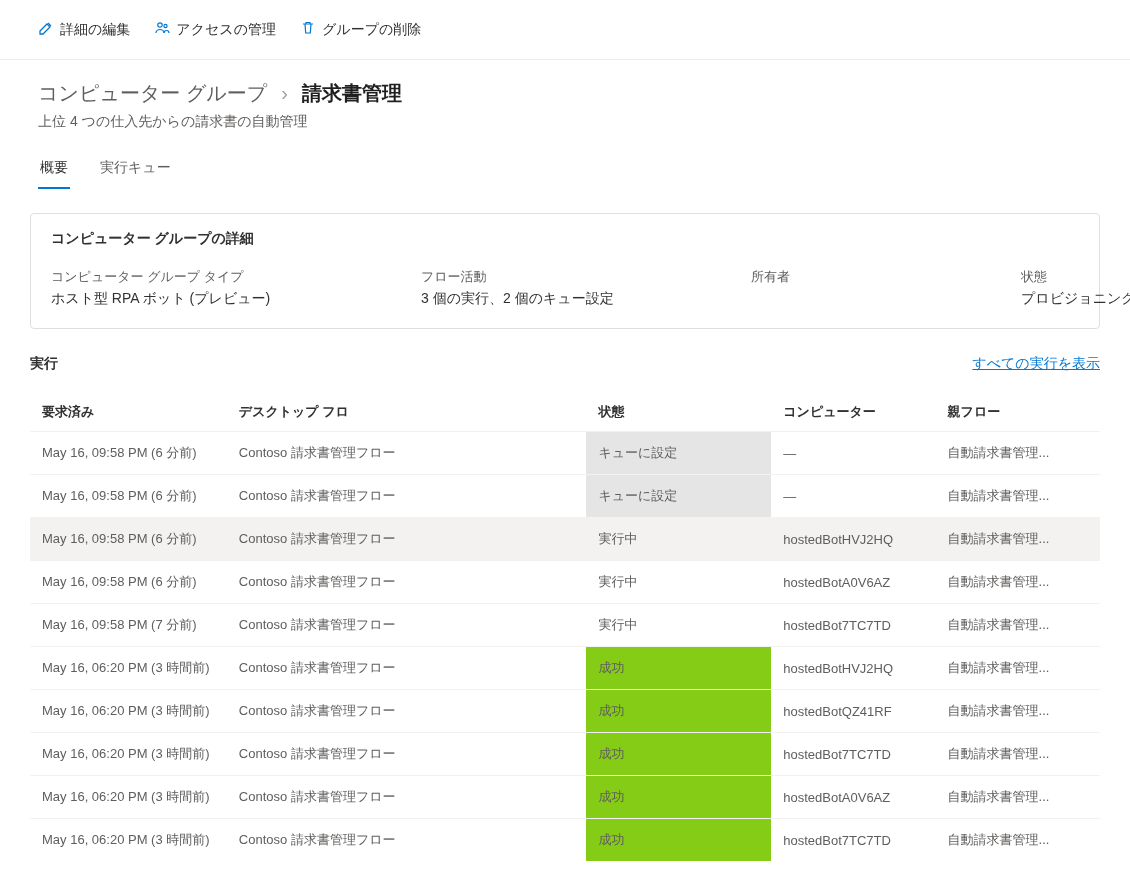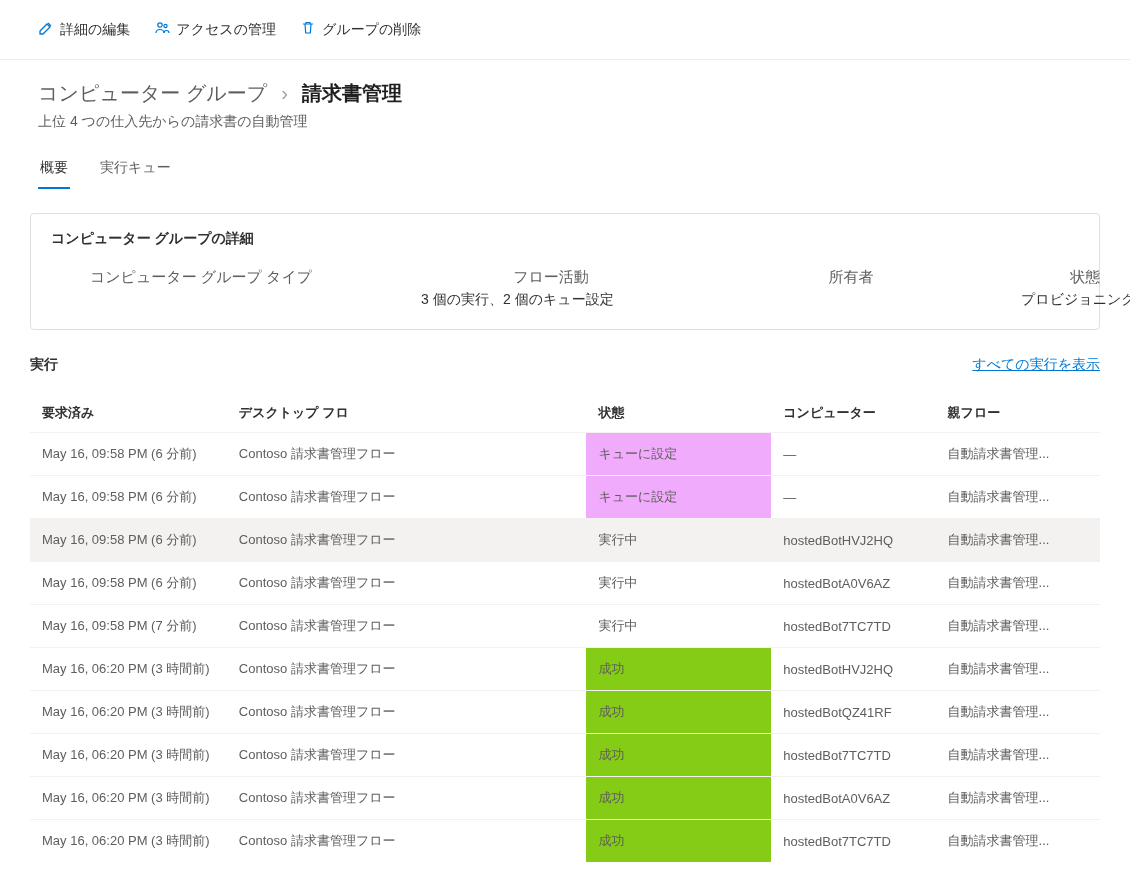--- a/index.html
+++ b/index.html
@@ -65,21 +65,21 @@
     border-radius: 4px;
     padding: 16px 20px 20px 20px;
     background: #fff;
   }
   .card-title { font-weight: 600; margin-bottom: 20px; }
   .details-grid {
     display: flex;
     gap: 70px;
   }
   .detail-col { flex: 0 0 auto; }
-  .detail-col .label { font-size: 15px; color: #605e5c; margin-bottom: 4px; text-align: center; }
+  .detail-col .label { font-size: 13px; color: #605e5c; margin-bottom: 4px; }
   .detail-col .value { font-size: 14px; color: #323130; display:flex; align-items:center; gap:8px;}
   .avatar {
     width: 24px; height: 24px; border-radius: 50%;
     background: #c8c6c4; display:inline-flex; align-items:center; justify-content:center;
   }
   .avatar svg { width:14px; height:14px; fill:#605e5c; }
   .runs-section {
     margin: 26px 30px 0 30px;
   }
   .runs-header {
@@ -103,21 +103,21 @@
   }
   .table td {
     padding: 12px 12px;
     color: #605e5c;
     border-top: 1px solid #f3f2f1;
     white-space: nowrap;
     overflow: hidden;
     text-overflow: ellipsis;
   }
   .table tr.row-hover { background: #f3f2f1; }
-  .status-queued { background: #f0abfc; }
+  .status-queued { background: #e5e5e5; }
   .status-success { background: #84cc16; }
   .col-req { width: 180px; }
   .col-flow { width: 350px; }
   .col-state { width: 180px; }
   .col-comp { width: 160px; }
   .col-parent { width: 160px; }
 </style>
 </head>
 <body>
 
@@ -164,20 +164,21 @@
     <div class="tab active">概要</div>
     <div class="tab">実行キュー</div>
   </div>
 </div>
 
 <div class="card">
   <div class="card-title">コンピューター グループの詳細</div>
   <div class="details-grid">
     <div class="detail-col" style="min-width:300px">
       <div class="label">コンピューター グループ タイプ</div>
+      <div class="value">ホスト型 RPA ボット (プレビュー)</div>
     </div>
     <div class="detail-col" style="min-width:260px">
       <div class="label">フロー活動</div>
       <div class="value">3 個の実行、2 個のキュー設定</div>
     </div>
     <div class="detail-col" style="min-width:200px">
       <div class="label">所有者</div>
     </div>
     <div class="detail-col" style="margin-left:auto; text-align:left">
       <div class="label">状態</div>

